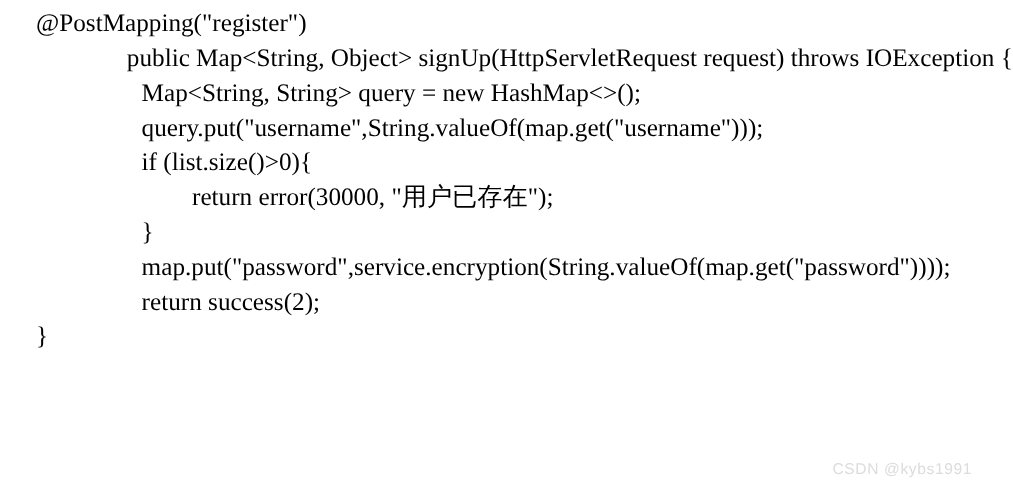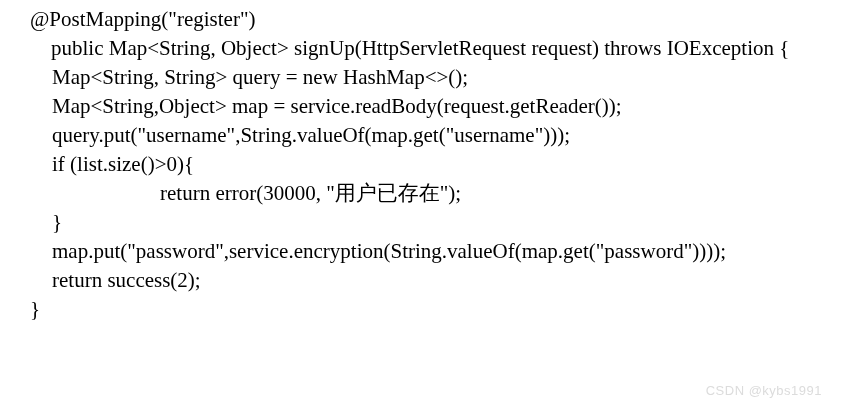--- a/index.html
+++ b/index.html
@@ -22,42 +22,41 @@
   }
   .code-line {
     font-size: 21px;
     line-height: 29px;
     height: 29px;
     white-space: pre;
     color: #000000;
     font-family: "Liberation Serif", "DejaVu Serif", serif;
   }
   .ind0 { padding-left: 30px; }
-  .ind1 { padding-left: 51px; }
-  .ind2 { padding-left: 52px; }
+  .ind1 { padding-left: 51px; text-align: right; }
+  .ind2 { padding-left: 118px; }
   .ind3 { padding-left: 160px; }
   .watermark {
     position: absolute;
-    right: 22px;
+    right: 34px;
     bottom: 11px;
     font-family: "Liberation Sans", "DejaVu Sans", sans-serif;
     font-size: 13px;
     letter-spacing: 0.5px;
     color: #dcdcdc;
     user-select: none;
   }
 </style>
 </head>
 <body>
 
 <div class="code-block">
   <div class="code-line ind0">@PostMapping("register")</div>
   <div class="code-line ind1">public Map&lt;String, Object&gt; signUp(HttpServletRequest request) throws IOException {</div>
   <div class="code-line ind2">Map&lt;String, String&gt; query = new HashMap&lt;&gt;();</div>
-  <div class="code-line ind2">Map&lt;String,Object&gt; map = service.readBody(request.getReader());</div>
   <div class="code-line ind2">query.put("username",String.valueOf(map.get("username")));</div>
   <div class="code-line ind2">if (list.size()&gt;0){</div>
   <div class="code-line ind3">return error(30000, "用户已存在");</div>
   <div class="code-line ind2">}</div>
   <div class="code-line ind2">map.put("password",service.encryption(String.valueOf(map.get("password"))));</div>
   <div class="code-line ind2">return success(2);</div>
   <div class="code-line ind0">}</div>
 </div>
 
 <div class="watermark">CSDN @kybs1991</div>

